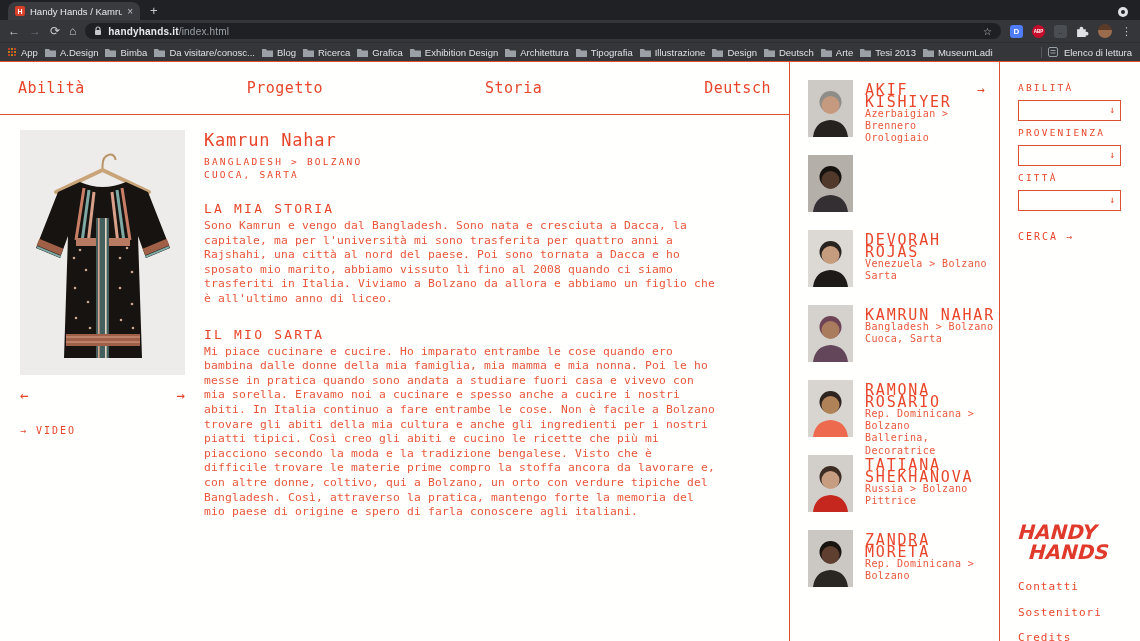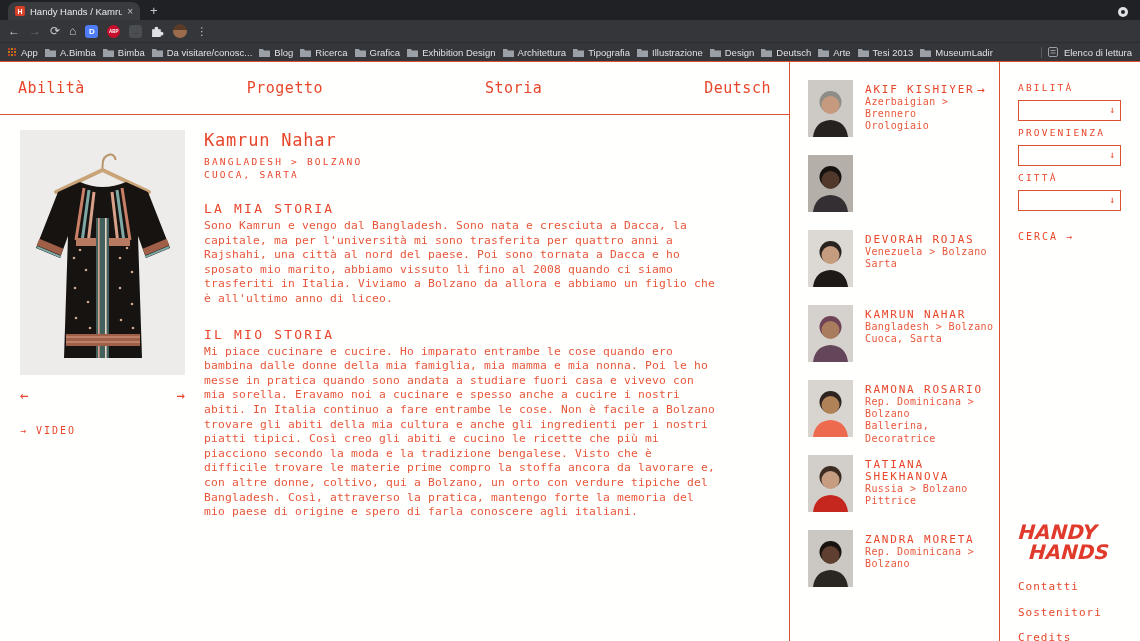--- a/index.html
+++ b/index.html
@@ -63,21 +63,21 @@
 
   .text-col { margin-left:19px; width:512px; }
   .p-name { font-size:17px; letter-spacing:.8px; margin-bottom:6px; }
   .p-meta { font-size:9.5px; letter-spacing:2.2px; line-height:12.5px; }
   .sec-title { font-size:13px; letter-spacing:2.2px; margin-top:20px; }
   .sec-body { font-size:11.3px; line-height:14.6px; letter-spacing:.2px; margin-top:3px; color:#e8573c; }
 
   .person { display:flex; margin-bottom:18px; height:57px; }
   .pphoto { width:45px; height:57px; flex:none; }
   .pinfo { margin-left:12px; padding-top:4px; display:flex; flex-direction:column; }
-  .pname { font-size:11px; letter-spacing:1.8px; line-height:12px; }
+  .pname { font-size:15px; letter-spacing:1.8px; line-height:12px; }
   .pline { font-size:10px; letter-spacing:.4px; line-height:12.2px; color:#e8573c; }
   .parrow { margin-left:auto; margin-right:14px; font-size:13px; padding-top:2px; }
 
   .f-label { font-size:9.5px; letter-spacing:2.2px; }
   .f-select { width:103px; height:21px; border:1.5px solid #dd4f2e; margin:7px 0 6px 0;
               position:relative; }
   .f-select span { position:absolute; right:5px; top:3px; font-size:10px; }
   .f-cerca { display:inline-block; margin-top:14px; font-size:10px; letter-spacing:2px; }
 
   .f-footer { position:absolute; left:18px; top:460px; }
@@ -102,20 +102,28 @@
   <span class="corner-dot">
       <i></i>
     </span>
 </div>
 
 <div class="toolbar">
   <span class="navbtn">←</span>
   <span class="navbtn dim">→</span>
   <span class="navbtn">⟳</span>
   <span class="navbtn">⌂</span>
+  <div class="urlpill">
+    <svg width="8" height="10" viewBox="0 0 8 10">
+      <path d="M2,4 V3 a2,2 0 0 1 4,0 V4" fill="none" stroke="#c6c8cc" stroke-width="1.2"></path>
+      <rect x="1" y="4" width="6" height="5" rx="1" fill="#c6c8cc"></rect>
+    </svg>
+    <span class="url"><b>handyhands.it</b><span class="path">/index.html</span></span>
+    <span class="pill-star">☆</span>
+  </div>
   <span class="ext ext-d">D</span>
   <span class="ext ext-abp">ABP</span>
   <span class="ext ext-dark">‥</span>
   <svg class="ext" width="12" height="12" viewBox="0 0 12 12">
     <path d="M1,4 h2.5 a1.7,1.7 0 1 1 3,0 H9 v2.5 a1.7,1.7 0 1 1 0,3 V11 H1 Z" fill="#dfe1e5"></path>
   </svg>
   <span class="avatar-btn"></span>
   <span class="menu-dots">⋮</span>
 </div>
 
@@ -132,21 +140,21 @@
           <i style="background:#e8462b"></i>
           <i style="background:#f29900"></i>
           <i style="background:#e8462b"></i>
         </span>
       <span>App</span>
     </span>
     <span class="bm">
         <svg width="11" height="9" viewBox="0 0 11 9">
           <path d="M0,1 h4 l1,1.4 h6 v6.6 h-11 Z" fill="#9aa0a6"></path>
         </svg>
-        <span>A.Bimba</span>
+        <span>A.Design</span>
       </span>
     <span class="bm">
         <svg width="11" height="9" viewBox="0 0 11 9">
           <path d="M0,1 h4 l1,1.4 h6 v6.6 h-11 Z" fill="#9aa0a6"></path>
         </svg>
         <span>Bimba</span>
       </span>
     <span class="bm">
         <svg width="11" height="9" viewBox="0 0 11 9">
           <path d="M0,1 h4 l1,1.4 h6 v6.6 h-11 Z" fill="#9aa0a6"></path>
@@ -294,21 +302,21 @@
         </div>
         <span class="videolink">→ VIDEO</span>
       </div>
 
       <div class="text-col">
         <div class="p-name">Kamrun Nahar</div>
         <div class="p-meta">BANGLADESH &gt; BOLZANO</div>
         <div class="p-meta">CUOCA, SARTA</div>
         <div class="sec-title">LA MIA STORIA</div>
         <div class="sec-body">Sono Kamrun e vengo dal Bangladesh. Sono nata e cresciuta a Dacca, la capitale, ma per l'università mi sono trasferita per quattro anni a Rajshahi, una città al nord del paese. Poi sono tornata a Dacca e ho sposato mio marito, abbiamo vissuto lì fino al 2008 quando ci siamo trasferiti in Italia. Viviamo a Bolzano da allora e abbiamo un figlio che è all'ultimo anno di liceo.</div>
-        <div class="sec-title">IL MIO STORIA</div>
+        <div class="sec-title">IL MIO SARTA</div>
         <div class="sec-body">Mi piace cucinare e cucire. Ho imparato entrambe le cose quando ero bambina dalle donne della mia famiglia, mia mamma e mia nonna. Poi le ho messe in pratica quando sono andata a studiare fuori casa e vivevo con mia sorella. Eravamo noi a cucinare e spesso anche a cucire i nostri abiti. In Italia continuo a fare entrambe le cose. Non è facile a Bolzano trovare gli abiti della mia cultura e anche gli ingredienti per i nostri piatti tipici. Così creo gli abiti e cucino le ricette che più mi piacciono secondo la moda e la tradizione bengalese. Visto che è difficile trovare le materie prime compro la stoffa ancora da lavorare e, con altre donne, coltivo, qui a Bolzano, un orto con verdure tipiche del Bangladesh. Così, attraverso la pratica, mantengo forte la memoria del mio paese di origine e spero di farla conoscere agli italiani.</div>
       </div>
     </div>
   </div>
 
   <div class="col-people">
 
     <div class="person">
       <svg class="pphoto" viewBox="0 0 45 57">
         <rect width="45" height="57" fill="#cdc9c5"></rect>

